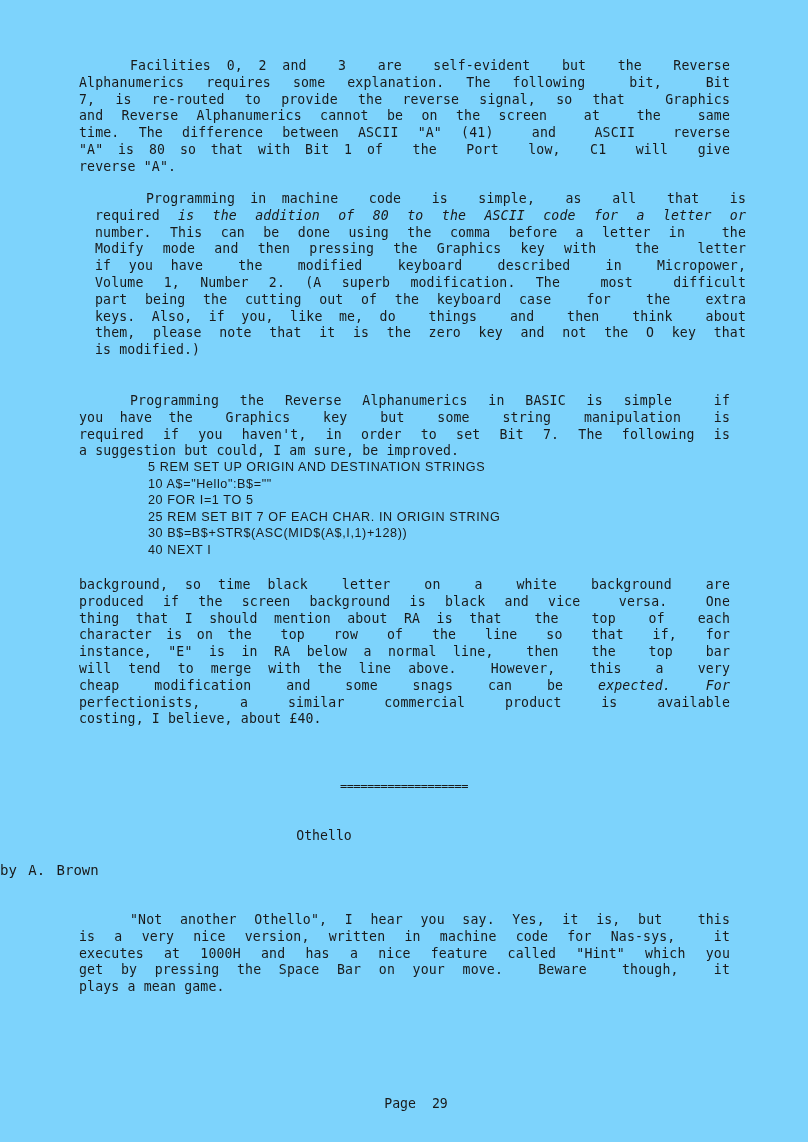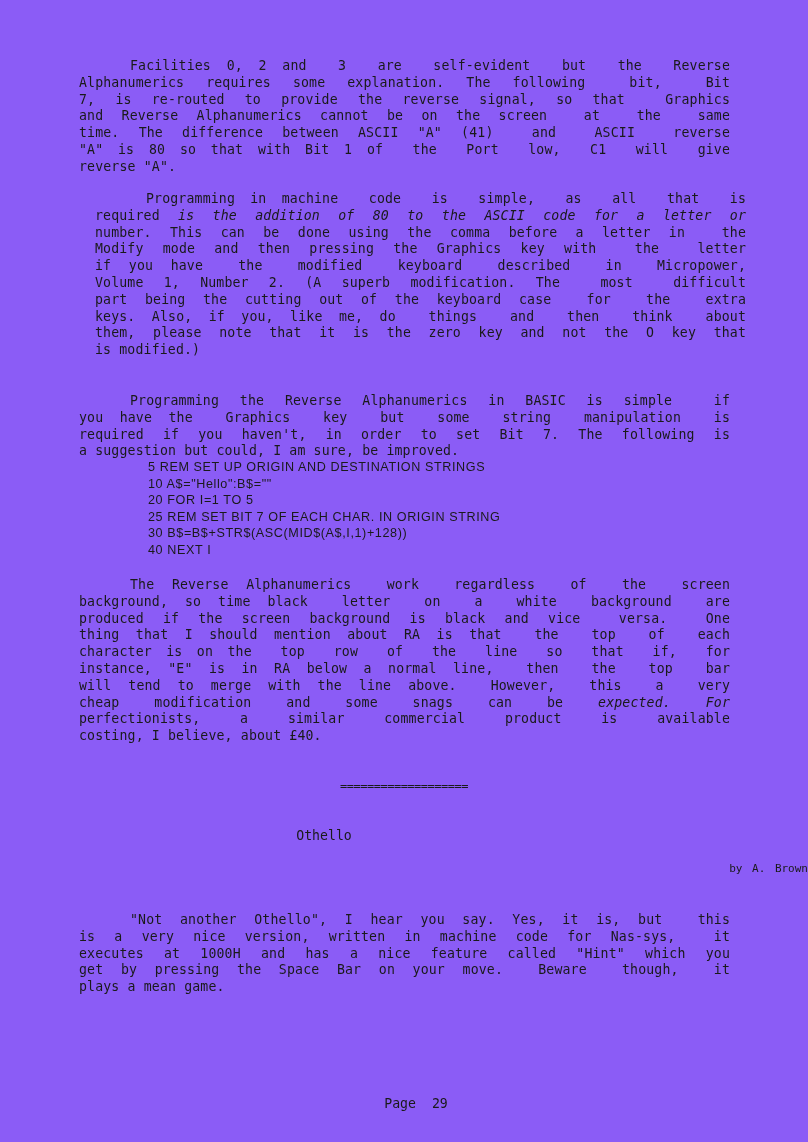--- a/index.html
+++ b/index.html
@@ -12,21 +12,21 @@
       height: 1142px;
       position: relative;
       overflow: hidden;
       font-family: "DejaVu Sans Mono", "Liberation Mono", monospace;
       color: #1a1a1a;
     }
     .page {
       position: absolute;
       left: 0; top: 0;
       width: 808px; height: 1142px;
-      background: #8b5cf6;
+      background: #7dd3fc;
     }
     .para {
       position: absolute;
       left: 79px;
       width: 651px;
       font-size: 13.2px;
       line-height: 16.8px;
       letter-spacing: 0.15px;
       text-align: justify;
       margin: 0;
@@ -76,22 +76,22 @@
       position: absolute;
       left: 0; width: 648px;
       top: 828px;
       text-align: center;
       font-size: 13.2px;
     }
     .byline {
       position: absolute;
       left: 0; width: 808px;
       top: 862px;
-      text-align: right;
-      font-size: 11px;
+      text-align: left;
+      font-size: 14px;
       word-spacing: 3px;
     }
     .footer {
       position: absolute;
       left: 12px; width: 808px;
       top: 1096px;
       text-align: center;
       font-size: 13.2px;
       word-spacing: 8px;
     }
@@ -134,21 +134,20 @@
   <div class="code">
     <span class="cline">5 REM SET UP ORIGIN AND DESTINATION STRINGS</span>
     <span class="cline">10 A$="Hello":B$=""</span>
     <span class="cline">20 FOR I=1 TO 5</span>
     <span class="cline">25 REM SET BIT 7 OF EACH CHAR. IN ORIGIN STRING</span>
     <span class="cline">30 B$=B$+STR$(ASC(MID$(A$,I,1)+128))</span>
     <span class="cline">40 NEXT I</span>
   </div>
 
   <div class="para" id="p4">
-    <span class="line indent"><span>The Reverse Alphanumerics  work  regardless  of  the  screen</span></span>
     <span class="line"><span>background, so time black  letter  on  a  white  background  are</span></span>
     <span class="line"><span>produced if the screen background is black and vice  versa.  One</span></span>
     <span class="line"><span>thing that I should mention about RA is that  the  top  of  each</span></span>
     <span class="line"><span>character is on the  top  row  of  the  line  so  that  if,  for</span></span>
     <span class="line"><span>instance, "E" is in RA below a normal line,  then  the  top  bar</span></span>
     <span class="line"><span>will tend to merge with the line above.  However,  this  a  very</span></span>
     <span class="line"><span>cheap  modification  and  some  snags  can  be  </span><span class="it">expected.  For</span></span>
     <span class="line"><span>perfectionists,  a  similar  commercial  product  is  available</span></span>
     <span class="line last"><span>costing, I believe, about £40.</span></span>
   </div>

